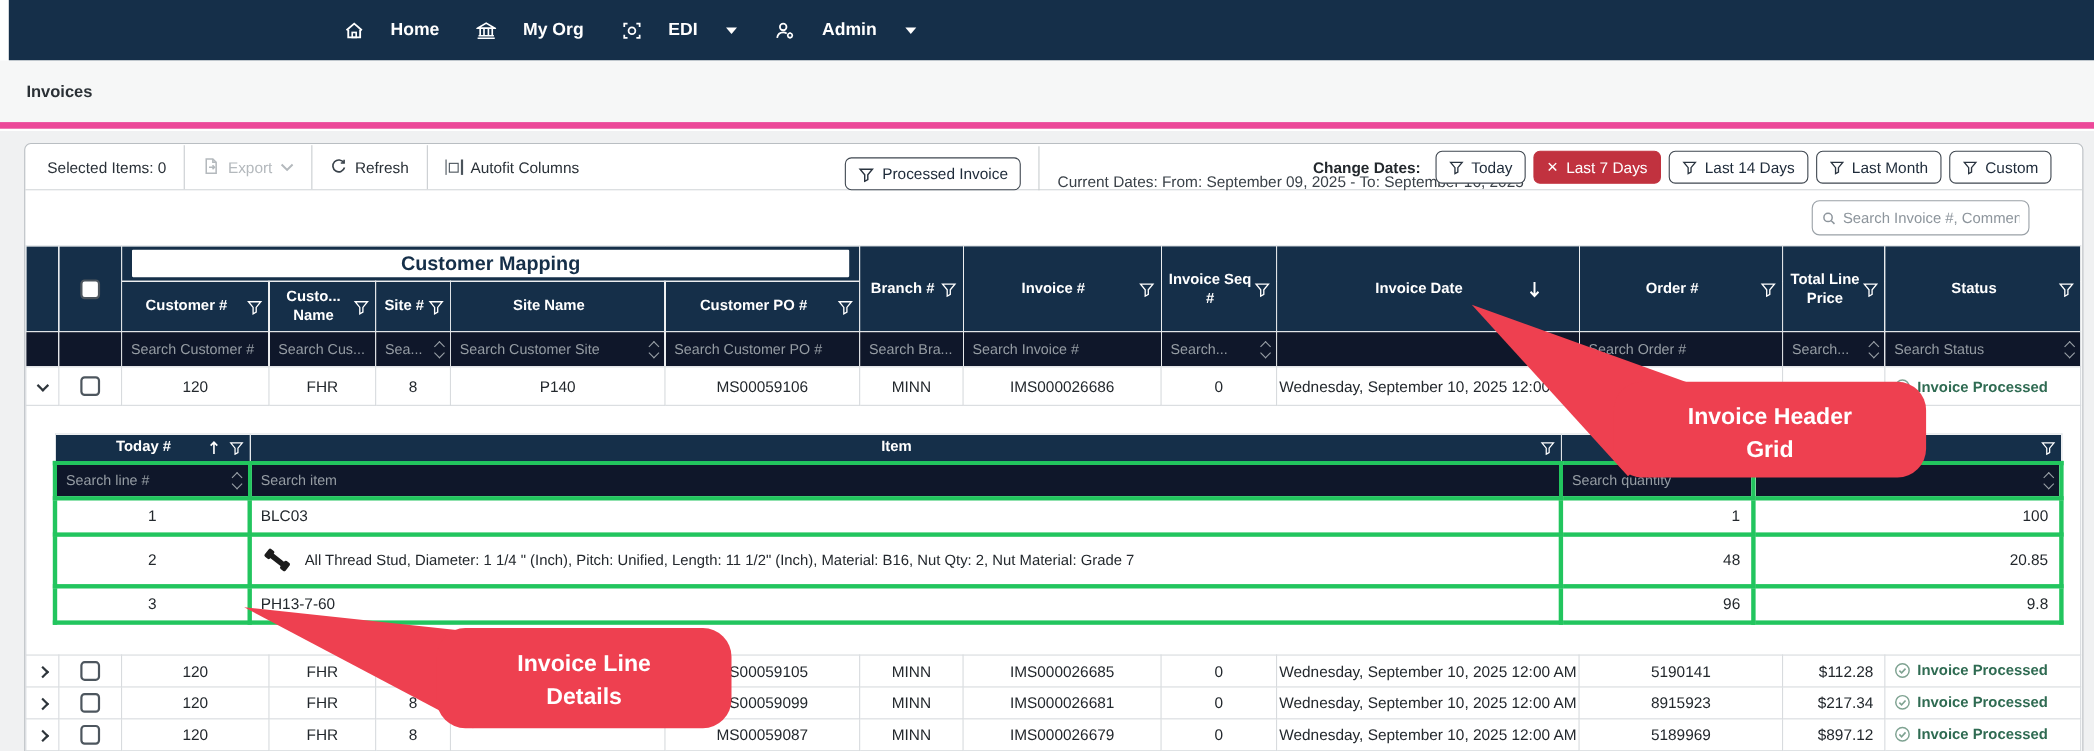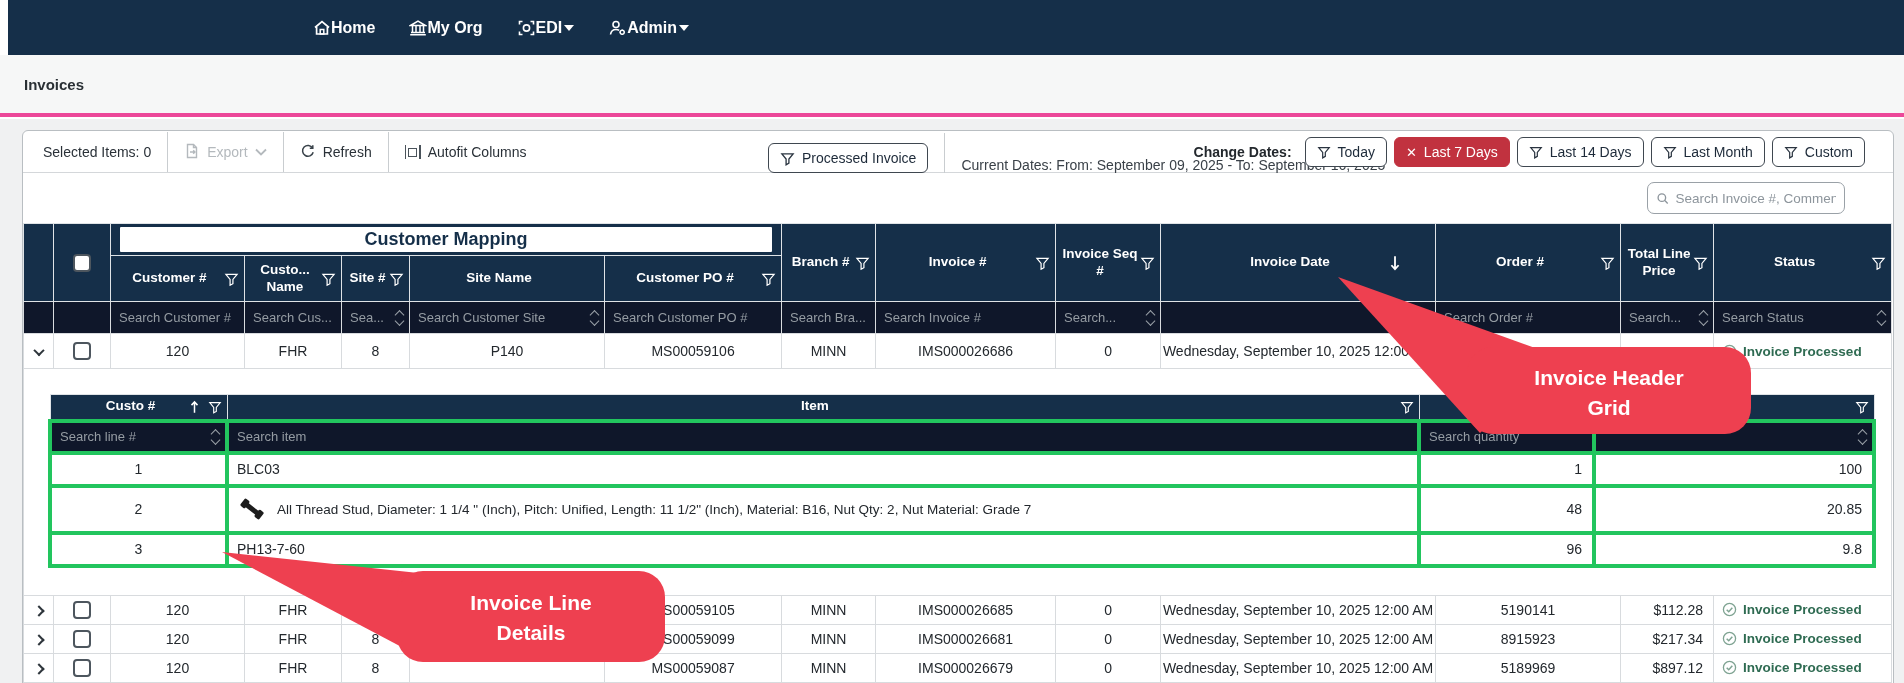--- a/index.html
+++ b/index.html
@@ -3,27 +3,27 @@
 <meta charset="utf-8">
 <style>
   * { margin:0; padding:0; box-sizing:border-box; }
   html,body { background:#fff; }
   body { font-family:"Liberation Sans","DejaVu Sans",sans-serif; color:#23282d; }
   #screen { position:relative; width:1904px; height:683px; overflow:hidden; background:#fff; }
 
   
   .navbar { position:absolute; left:8px; top:0; right:0; height:55px; background:#152f49;
             display:flex; align-items:center; gap:34px; padding-left:305px; }
-  .nav-item { display:flex; align-items:center; gap:0; color:#fff; font-weight:bold; font-size:16px; cursor:pointer; }
+  .nav-item { display:flex; align-items:center; gap:24px; color:#fff; font-weight:bold; font-size:16px; cursor:pointer; }
   .nav-item svg { display:block; }
   .caret-down { width:0; height:0; border-left:5px solid transparent; border-right:5px solid transparent; border-top:6px solid #fff; margin-left:2px; }
 
   
   .desc-band { position:absolute; left:0; top:55px; width:1904px; height:62px; background:#f6f7f7;
-               border-bottom:4px solid #ec4899; display:flex; align-items:center; padding:0 24px; font-size:15px; color:#2a3035; }
+               border-bottom:6px solid #ec4899; display:flex; align-items:center; padding:0 24px; font-size:15px; color:#2a3035; }
   .desc-band b { margin-right:5px; }
   .below-band { position:absolute; left:0; top:119px; width:1904px; height:564px; background:#f0f1f2; }
 
   
   .card { position:absolute; left:22px; top:130px; width:1872px; height:570px; background:#fff;
           border:1px solid #b9bec2; border-radius:6px 6px 0 0; }
 
   
   .toolbar { position:relative; height:42px; border-bottom:1px solid #d4d7da; font-size:14px; }
   .tb-left { position:absolute; left:20px; top:0; height:42px; display:flex; align-items:center; gap:16px; }
@@ -397,21 +397,21 @@
           <table class="line-grid">
             <colgroup>
               <col style="width:177px">
                   <col style="width:1192px">
                   <col style="width:175px">
                   <col style="width:280px">
             </colgroup>
             <tbody>
                   <tr class="lg-head">
               <th class="navy rel">
-                <span>Custo #</span>
+                <span>Today #</span>
                 <svg class="funnel-r" style="right:26px" width="13" height="15" viewBox="0 0 12 16">
                         <path d="M6 14V3M2.8 6 6 2.6 9.2 6" fill="none" stroke="#fff" stroke-width="1.6"></path>
                       </svg>
                 <svg class="funnel-r" width="14" height="14" viewBox="0 0 16 16">
                         <path d="M2 3h12L9.5 8.5V13l-3 1.7V8.5z" fill="none" stroke="#fff" stroke-width="1.3"></path>
                       </svg>
               </th>
               <th class="navy rel">
                 <span>Item</span>
                 <svg class="funnel-r" width="14" height="14" viewBox="0 0 16 16">

